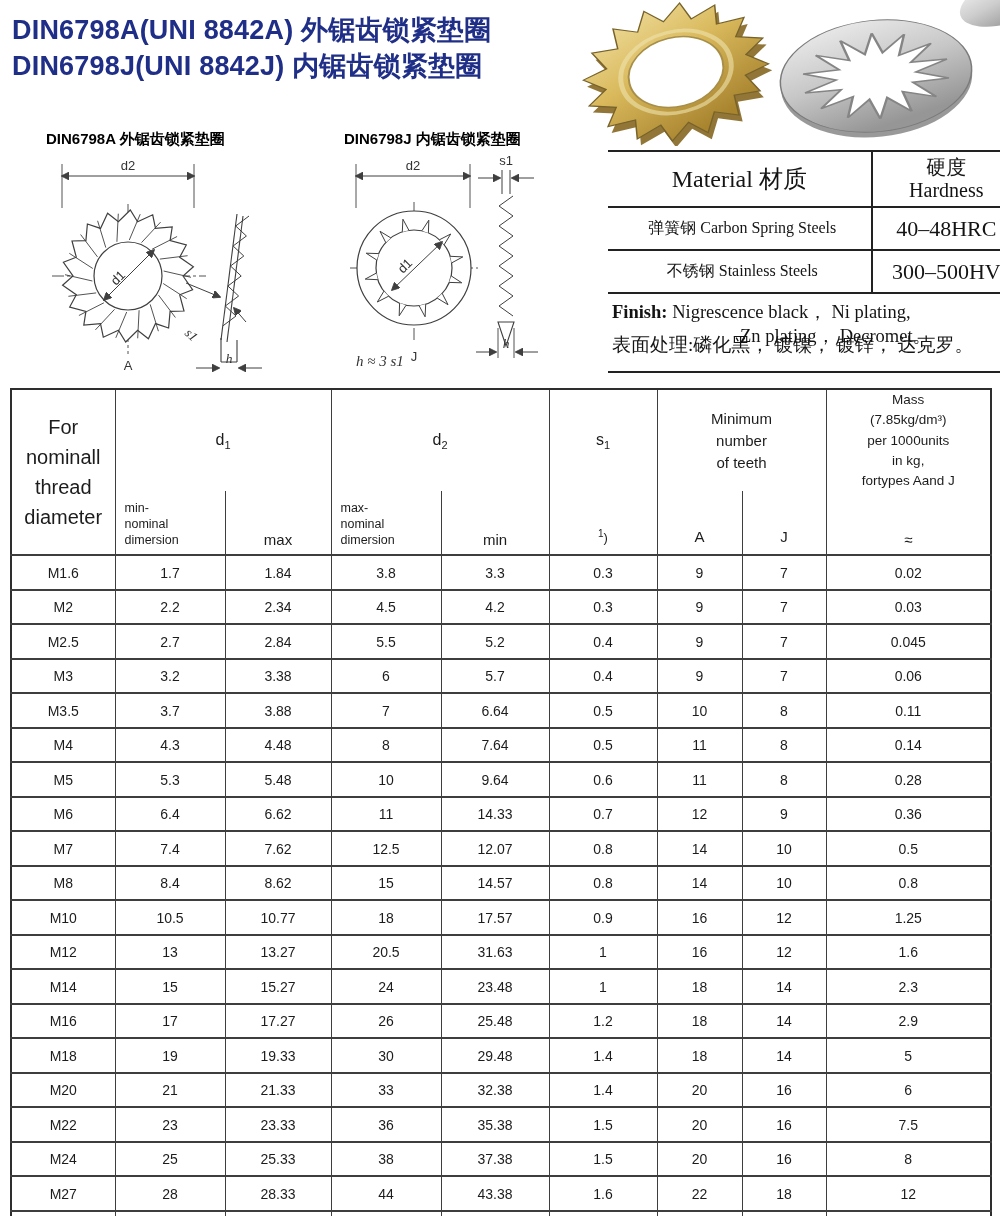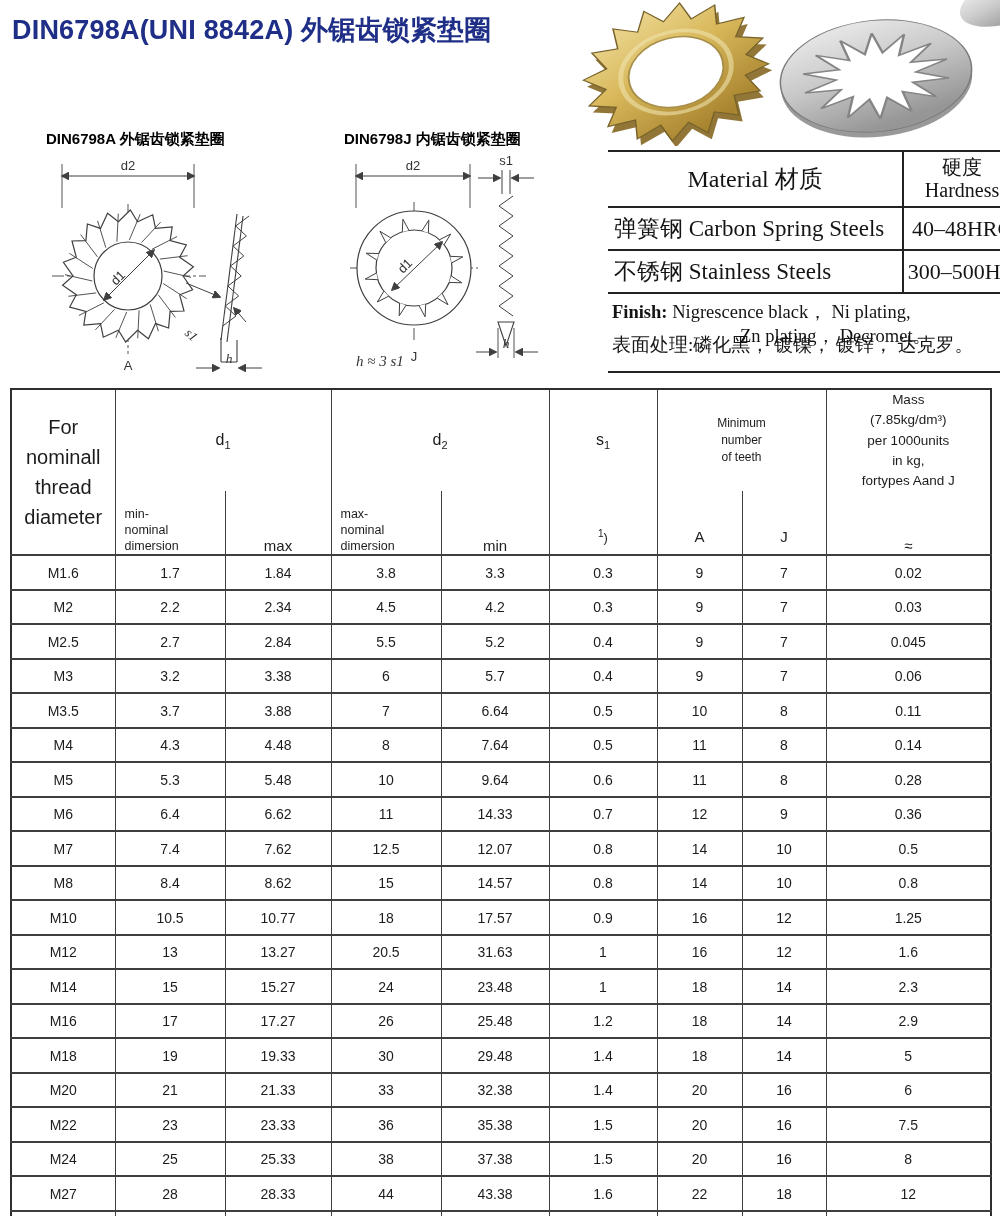--- a/index.html
+++ b/index.html
@@ -29,53 +29,54 @@
   .ext{stroke-width:0.9;fill:none;}
 
   
   .mat-block{position:absolute;left:608px;top:150px;width:412px;
              font-family:"Liberation Serif",serif;color:#141414;}
   table.mat{width:100%;border-collapse:collapse;border-top:2px solid #222;}
   table.mat td,table.mat th{border-bottom:2px solid #222;padding:0;font-weight:normal;}
   table.mat .c1{border-right:2px solid #222;}
   .mat-head{height:54px;font-size:24px;text-align:center;}
   .hard-head{height:54px;font-size:20px;line-height:1.15;text-align:center;white-space:pre-line;}
-  .mat-row .c1{height:41px;font-size:23px;padding-left:6px;text-align:left;}
+  .mat-row .c1{height:41px;font-size:16px;padding-left:6px;text-align:center;}
   .mat-row .c2{text-align:center;font-size:22px;font-family:Liberation Serif, serif;}
   .finish{border-bottom:2px solid #222;padding:7px 0 14px 4px;font-size:18.5px;line-height:1.25;}
   .finish .l2{margin:1px 0 -15px 128px;}
   .finish .l3{font-size:19px;}
   .finish b{font-weight:bold;}
 
   
   table.spec{position:absolute;left:10px;top:388px;width:980px;border-collapse:collapse;
              table-layout:fixed;background:#fff;border:2px solid #2e2e2e;}
   .spec th,.spec td{border:1.5px solid #3e3e3e;padding:0;text-align:center;
                     font-weight:normal;color:#1c1c1c;}
   .spec thead .h1 th{border-bottom:none;vertical-align:middle;height:74px;}
-  .spec thead .h2 th{border-top:none;vertical-align:bottom;height:54px;}
+  .spec thead .h2 th{border-top:none;vertical-align:bottom;height:54px;padding-bottom:6px;}
   .spec tbody td{height:32.5px;font-size:14px;border-top-width:2px;border-bottom-width:2px;}
   .spec .pre{white-space:pre-line;}
   .c-thread{font-size:20px;line-height:1.5;}
   .grp{font-size:16px;} .grp sub{font-size:11px;}
   .sub-dim{font-size:12.5px;text-align:left !important;padding-left:9px !important;line-height:1.3;}
   .sub-mm{font-size:15px;}
   .sub-aj{font-size:15px;padding-bottom:9px !important;}
   .sub-note{font-size:13px;padding-bottom:9px !important;} .sub-note sup{font-size:10px;}
   .mass-h{font-size:13.5px;line-height:1.5;}
   .sub-approx{font-size:15px;color:#444;}
-  .teeth-h{font-size:12px;line-height:1.45;}
+  .teeth-h{font-size:15px;line-height:1.45;}
 </style>
 </head>
 <body>
 
 <div class="page">
 
   <div class="title">
     <div>DIN6798A(UNI 8842A) 外锯齿锁紧垫圈</div>
+    <div>DIN6798J(UNI 8842J) 内锯齿锁紧垫圈</div>
   </div>
 
   <svg class="photos" width="420" height="146" viewBox="0 0 420 146">
     <defs>
       <linearGradient id="goldGrad" x1="0" y1="0" x2="0.5" y2="1">
         <stop offset="0" stop-color="#f2e2a6"></stop>
           <stop offset="0.5" stop-color="#d9b95c"></stop>
         <stop offset="1" stop-color="#a8842f"></stop>
       </linearGradient>
       <linearGradient id="silverGrad" x1="0" y1="0" x2="0.4" y2="1">

